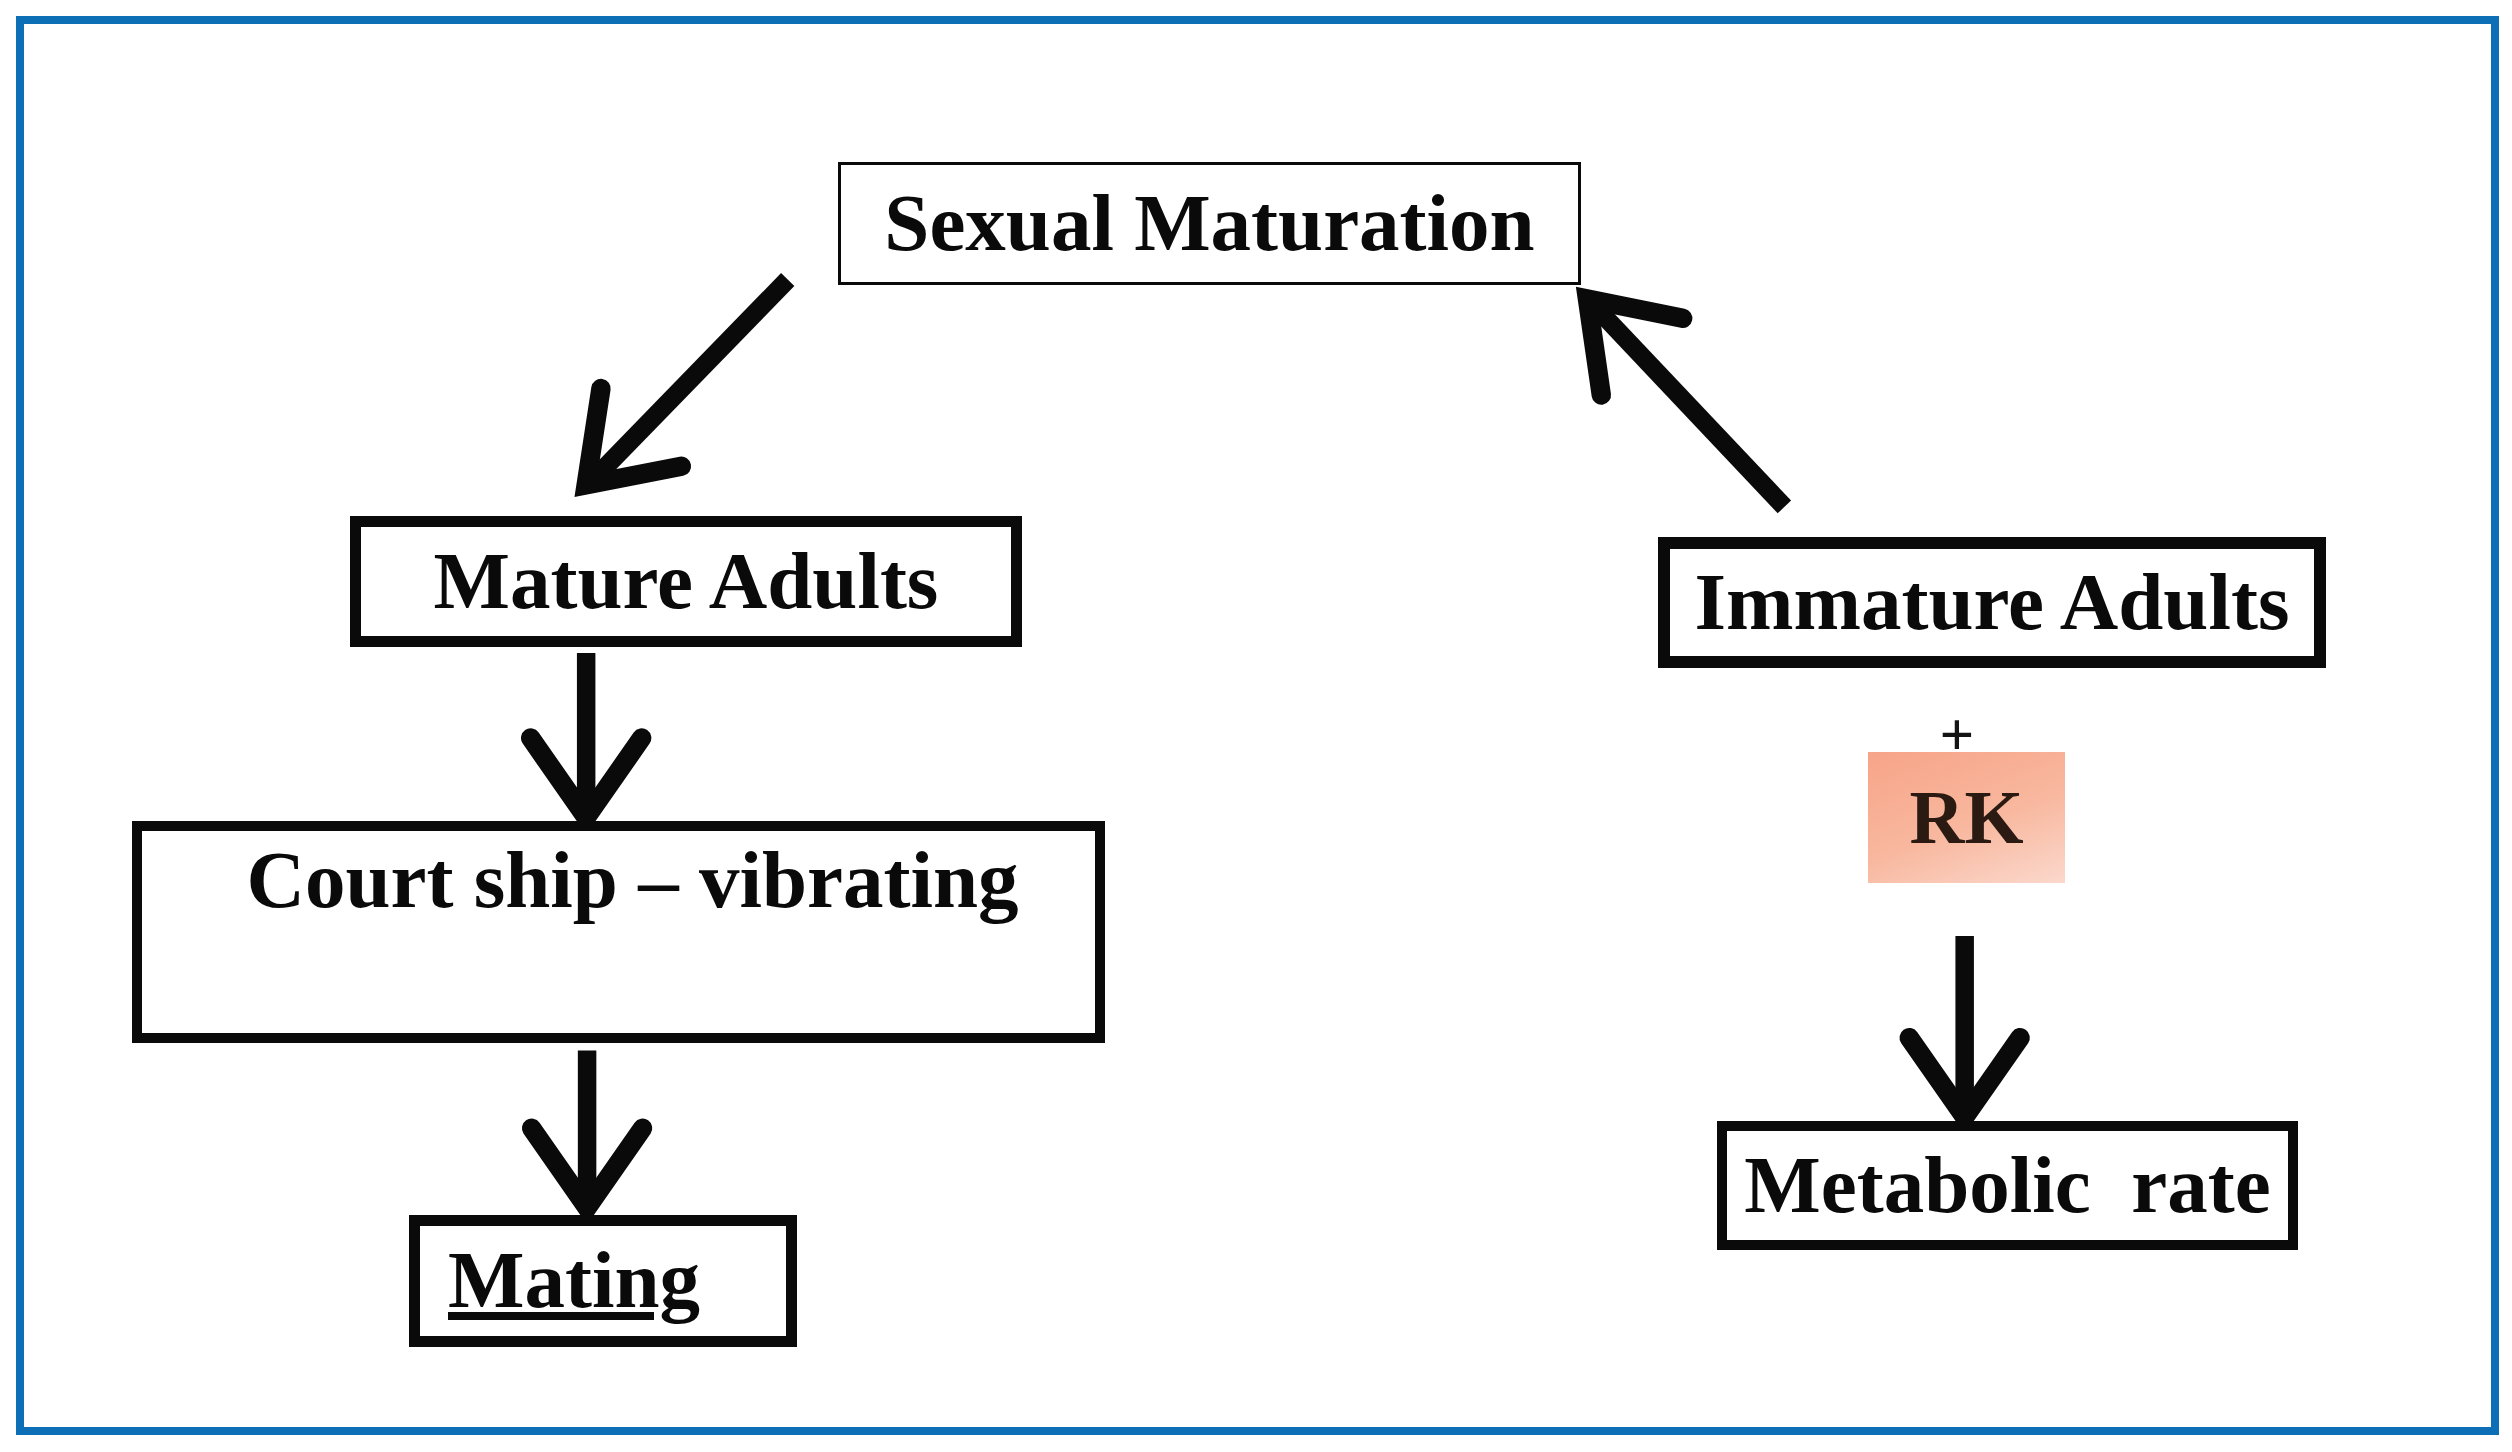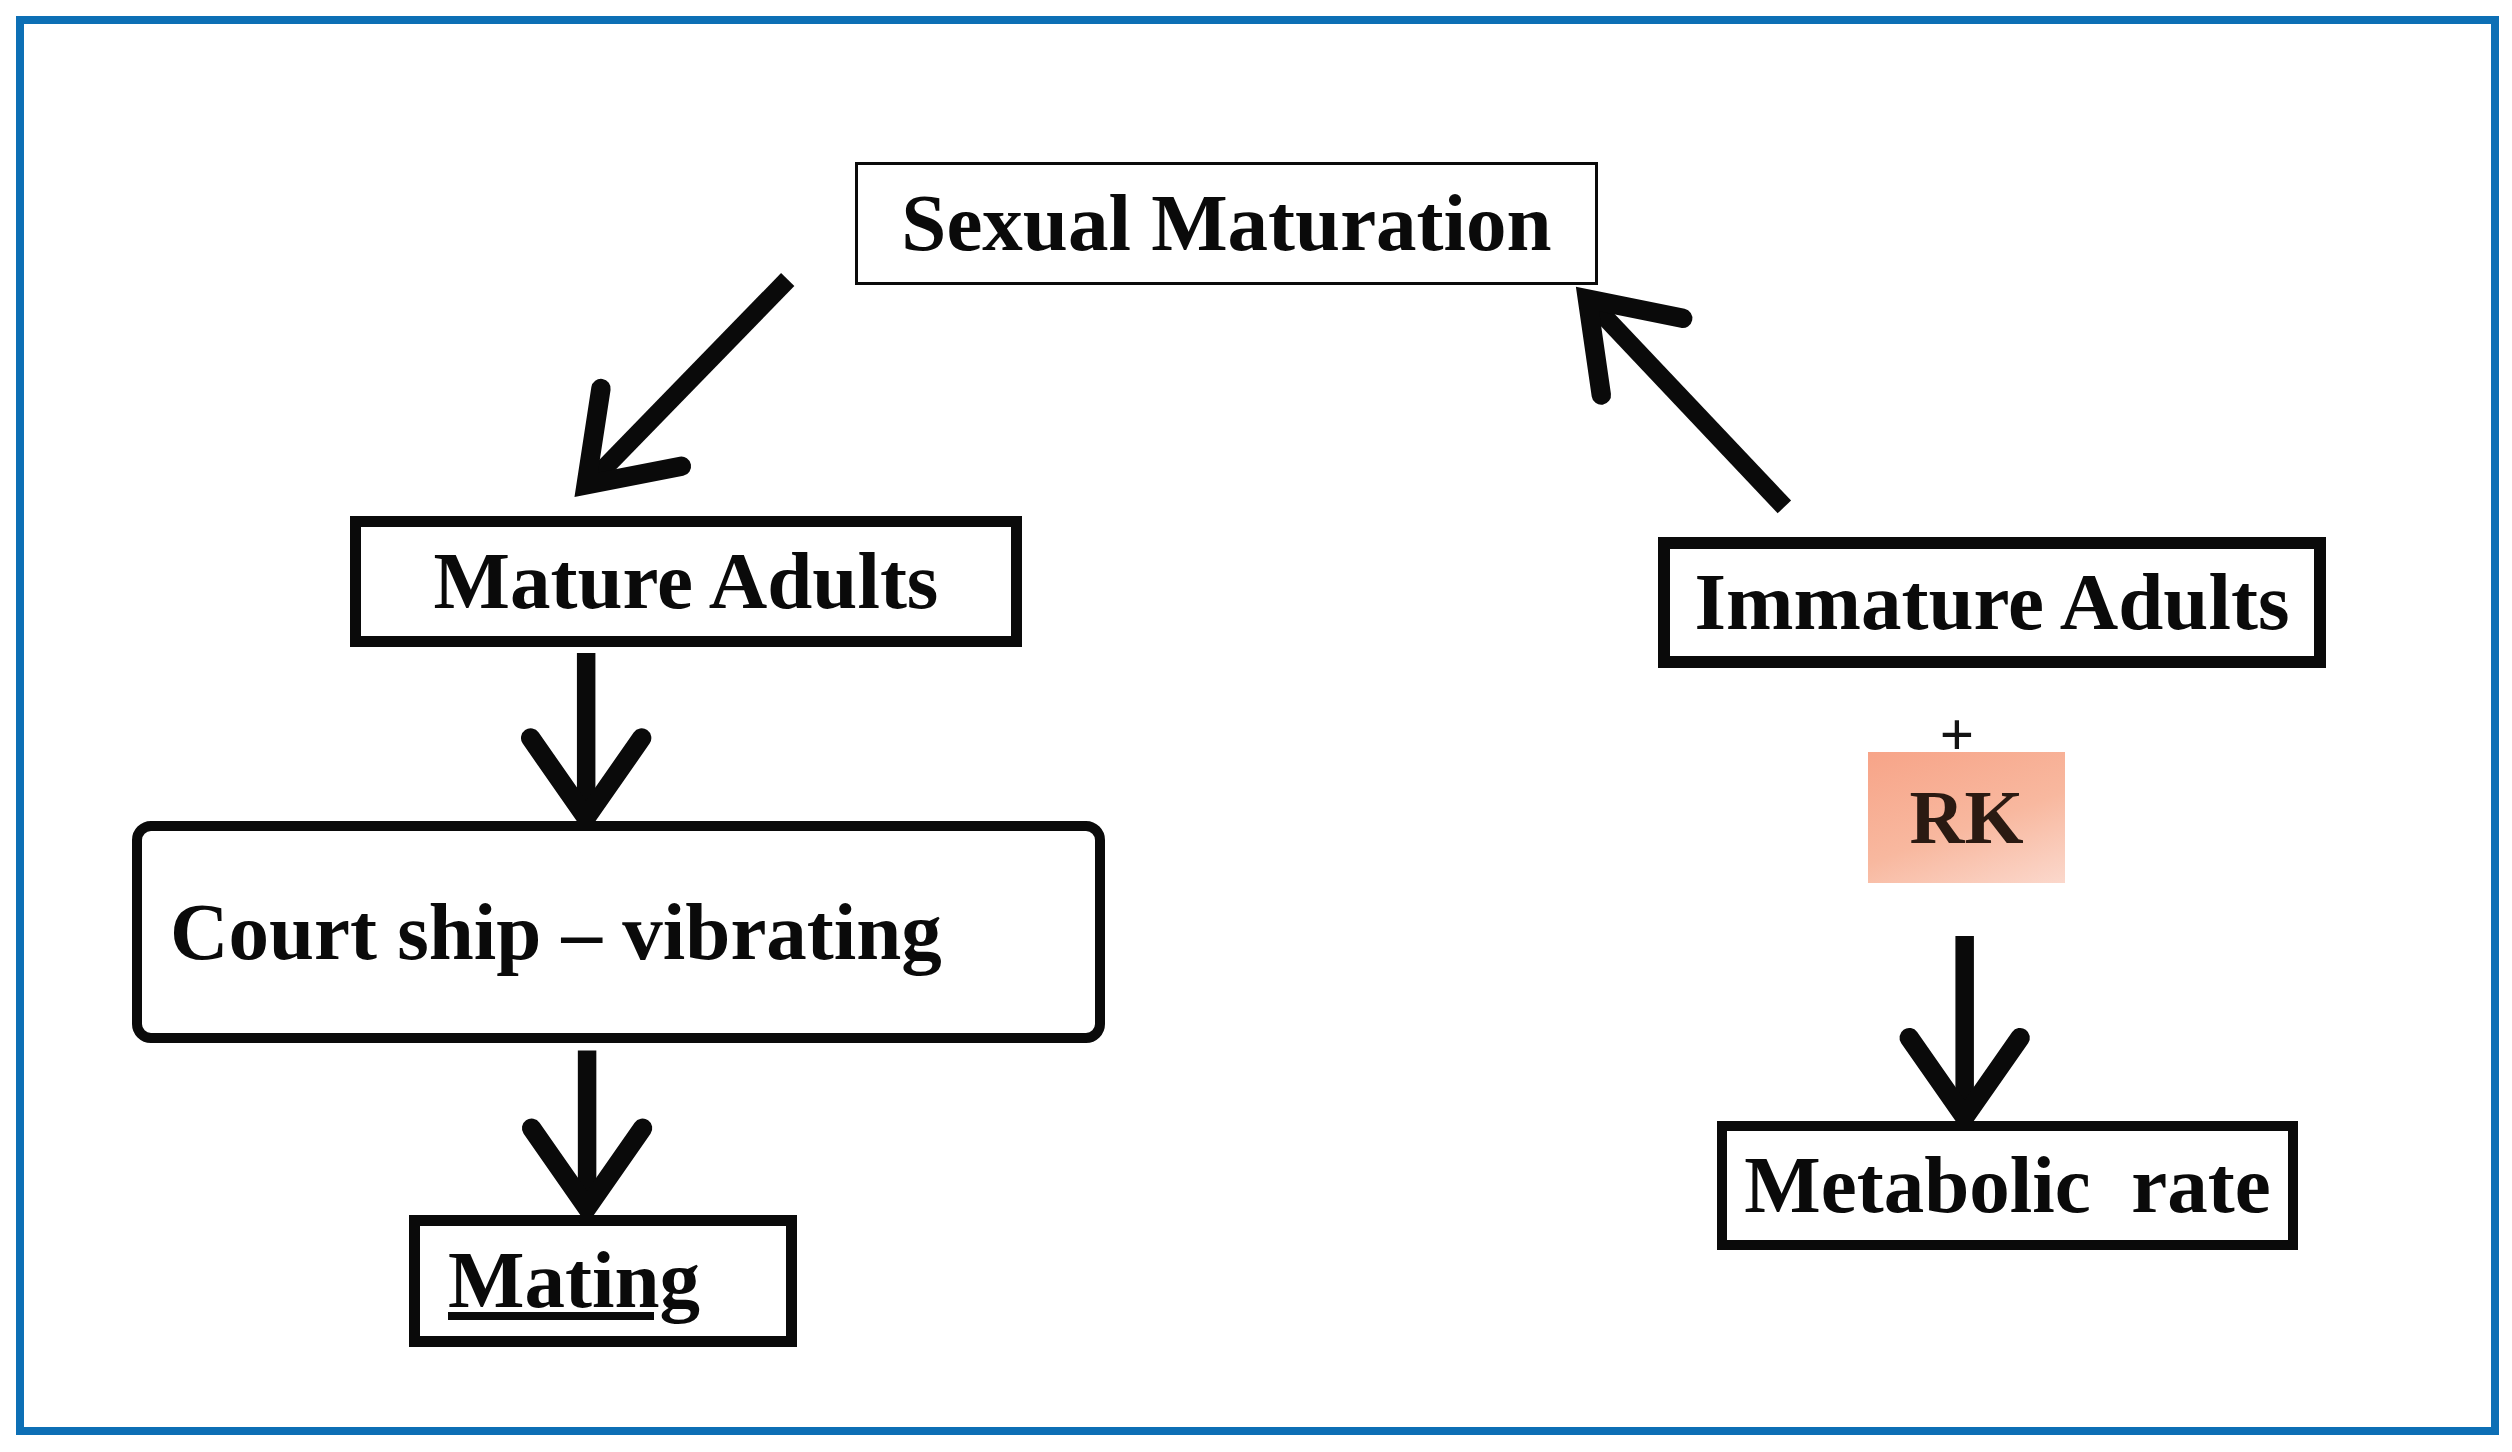--- a/index.html
+++ b/index.html
@@ -22,25 +22,25 @@
     background:#ffffff;
     border:10.2px solid #0a0a0a;
     display:flex;align-items:center;justify-content:center;
     color:#0a0a0a;
     font-weight:700;
     font-size:81px;
     line-height:1.1;
     letter-spacing:0px;
   }
   .node .label{white-space:pre;}
-  .n-sexual{left:838px;top:162px;width:743px;height:123px;border-width:3.7px;margin-left:17px;}
+  .n-sexual{left:838px;top:162px;width:743px;height:123px;border-width:3.7px;}
   .n-mature{left:334px;top:516px;width:672px;height:131px;border-width:11px;margin-left:16px;}
   .n-court{left:132px;top:821px;width:973px;height:222px;border-width:10.2px;
-           flex-direction:column;align-items:flex-start;justify-content:center;
-           padding-left:28px;line-height:1.22;border-radius:19px;}
+           align-items:flex-start;justify-content:center;
+           padding-left:28px;line-height:1.22;}
   .n-mating{left:409px;top:1215px;width:388px;height:132px;border-width:11px;
             justify-content:flex-start;padding-left:28px;text-decoration:underline;}
   .n-immature{left:1658px;top:537px;width:668px;height:131px;border-width:12px;}
   .n-metabolic{left:1717px;top:1121px;width:581px;height:129px;border-width:10.2px;}
   .plus{
     position:absolute;left:1911px;top:692px;width:92px;height:85px;
     display:flex;align-items:center;justify-content:center;
     font-weight:700;font-size:61px;color:#141414;background:transparent;
   }
   .rk{

